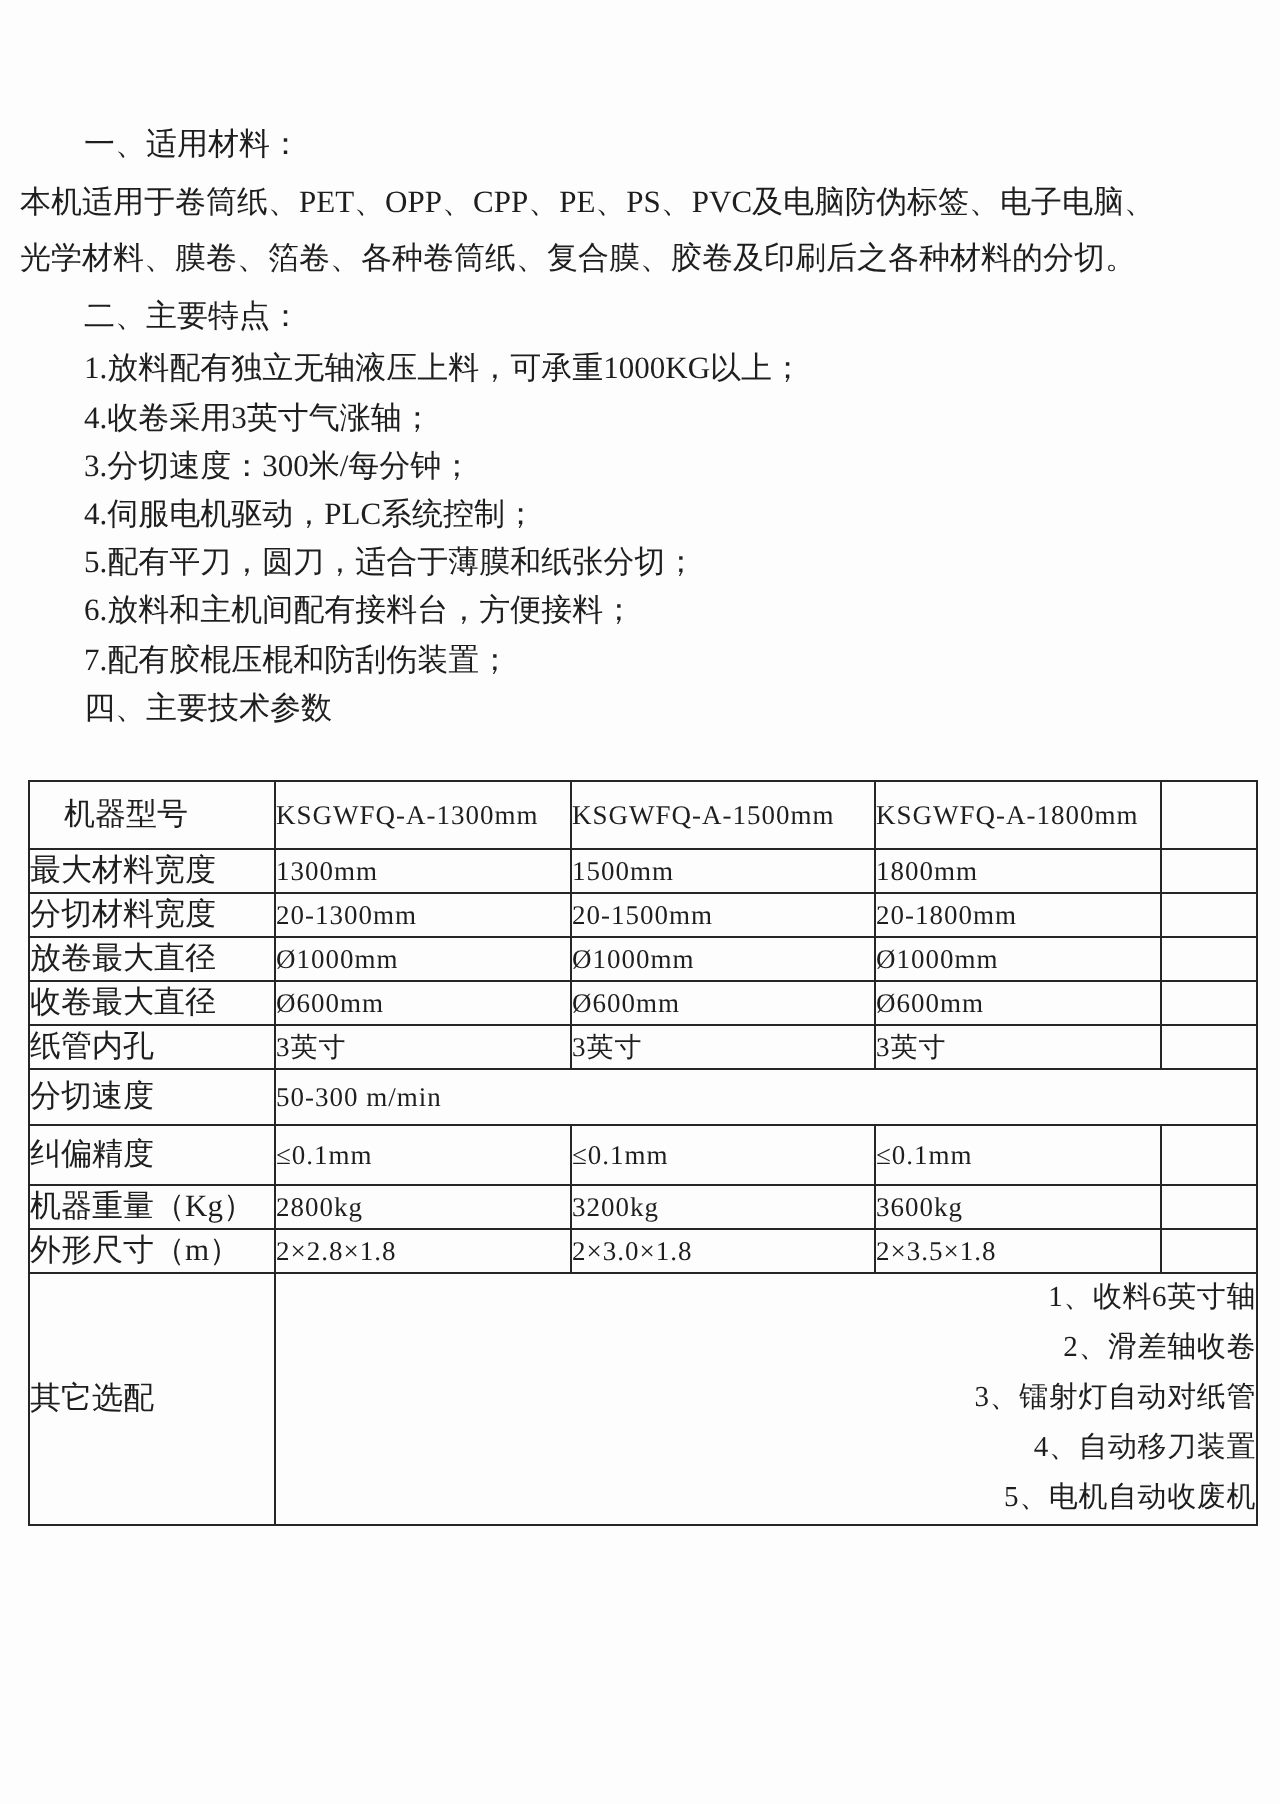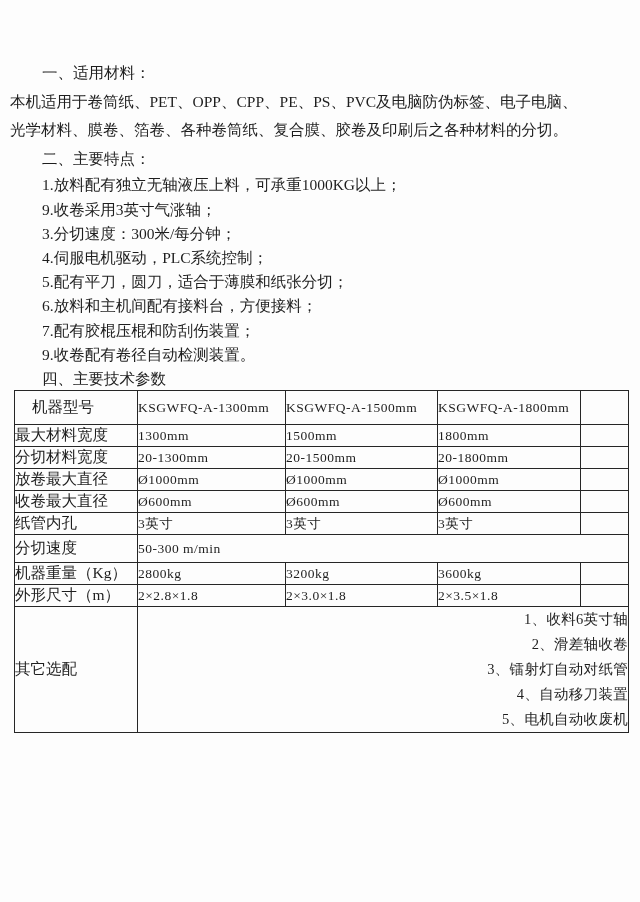--- a/index.html
+++ b/index.html
@@ -79,27 +79,26 @@
 <body>
 
 <div class="page">
 
   <div class="text-block">
     <p class="line-intro indent">一、适用材料：</p>
     <p class="line-intro">本机适用于卷筒纸、PET、OPP、CPP、PE、PS、PVC及电脑防伪标签、电子电脑、</p>
     <p class="line-intro">光学材料、膜卷、箔卷、各种卷筒纸、复合膜、胶卷及印刷后之各种材料的分切。</p>
     <p class="line-intro indent">二、主要特点：</p>
     <p class="line-feature indent">1.放料配有独立无轴液压上料，可承重1000KG以上；</p>
-    <p class="line-feature indent">9.收卷采用3英寸气涨轴；</p>
+    <p class="line-feature indent">4.收卷采用3英寸气涨轴；</p>
     <p class="line-feature indent">3.分切速度：300米/每分钟；</p>
     <p class="line-feature indent">4.伺服电机驱动，PLC系统控制；</p>
     <p class="line-feature indent">5.配有平刀，圆刀，适合于薄膜和纸张分切；</p>
     <p class="line-feature indent">6.放料和主机间配有接料台，方便接料；</p>
     <p class="line-feature indent">7.配有胶棍压棍和防刮伤装置；</p>
-    <p class="line-feature indent">9.收卷配有卷径自动检测装置。</p>
     <p class="line-feature indent">四、主要技术参数</p>
   </div>
 
   <table class="spec">
     <colgroup>
       <col style="width:123px">
       <col style="width:148px">
       <col style="width:152px">
       <col style="width:143px">
       <col style="width:48px">
@@ -144,20 +143,27 @@
         <td class="lbl">纸管内孔</td>
         <td class="val">3英寸</td>
         <td class="val">3英寸</td>
         <td class="val">3英寸</td>
         <td class="val"></td>
       </tr>
       <tr class="h28">
         <td class="lbl">分切速度</td>
         <td class="val" colspan="4">50-300 m/min</td>
       </tr>
+      <tr class="h30">
+        <td class="lbl">纠偏精度</td>
+        <td class="val">≤0.1mm</td>
+        <td class="val">≤0.1mm</td>
+        <td class="val">≤0.1mm</td>
+        <td class="val"></td>
+      </tr>
       <tr class="h33">
         <td class="lbl">机器重量（Kg）</td>
         <td class="val">2800kg</td>
         <td class="val">3200kg</td>
         <td class="val">3600kg</td>
         <td class="val"></td>
       </tr>
       <tr class="h33">
         <td class="lbl">外形尺寸（m）</td>
         <td class="val">2×2.8×1.8</td>

